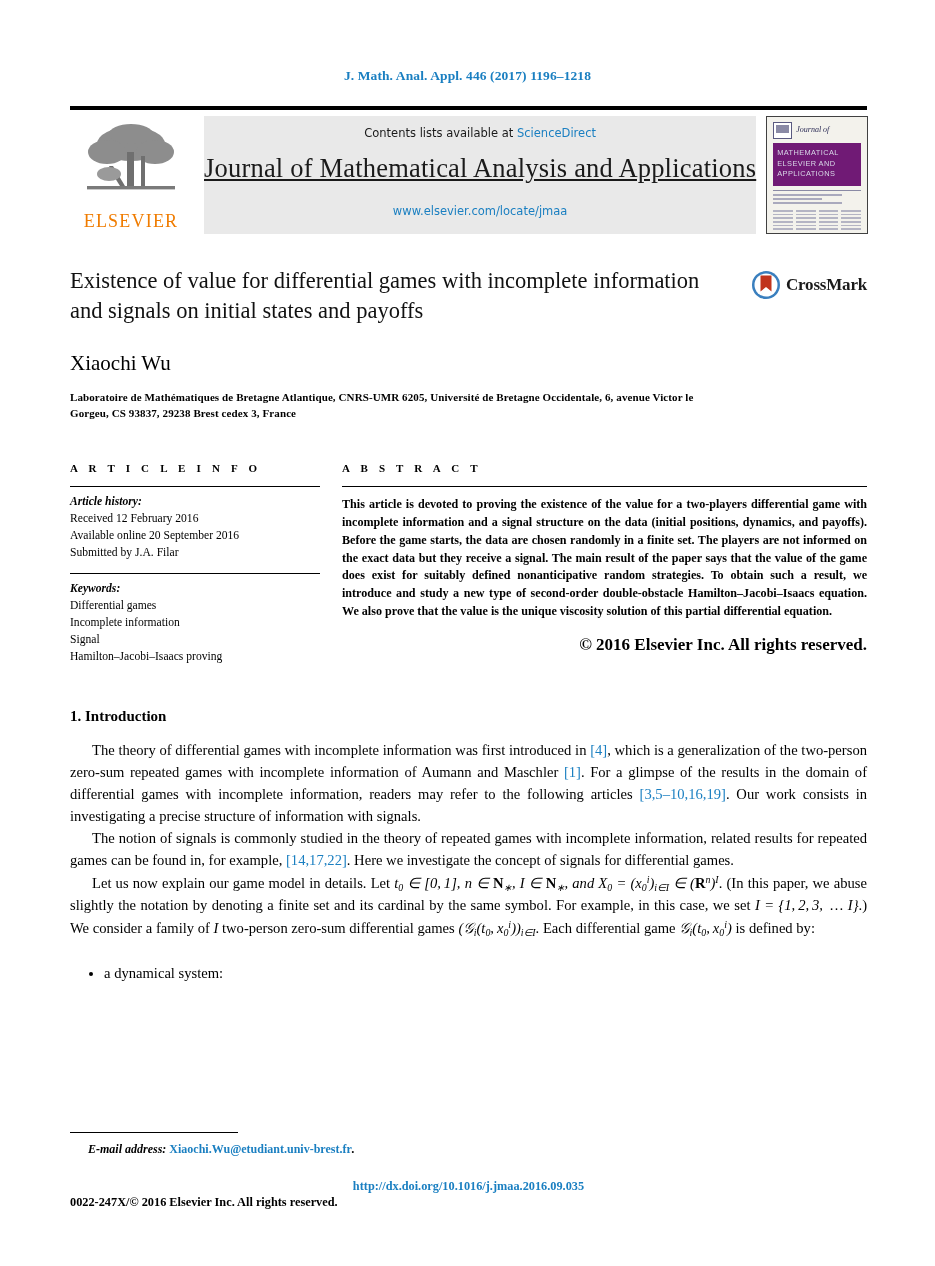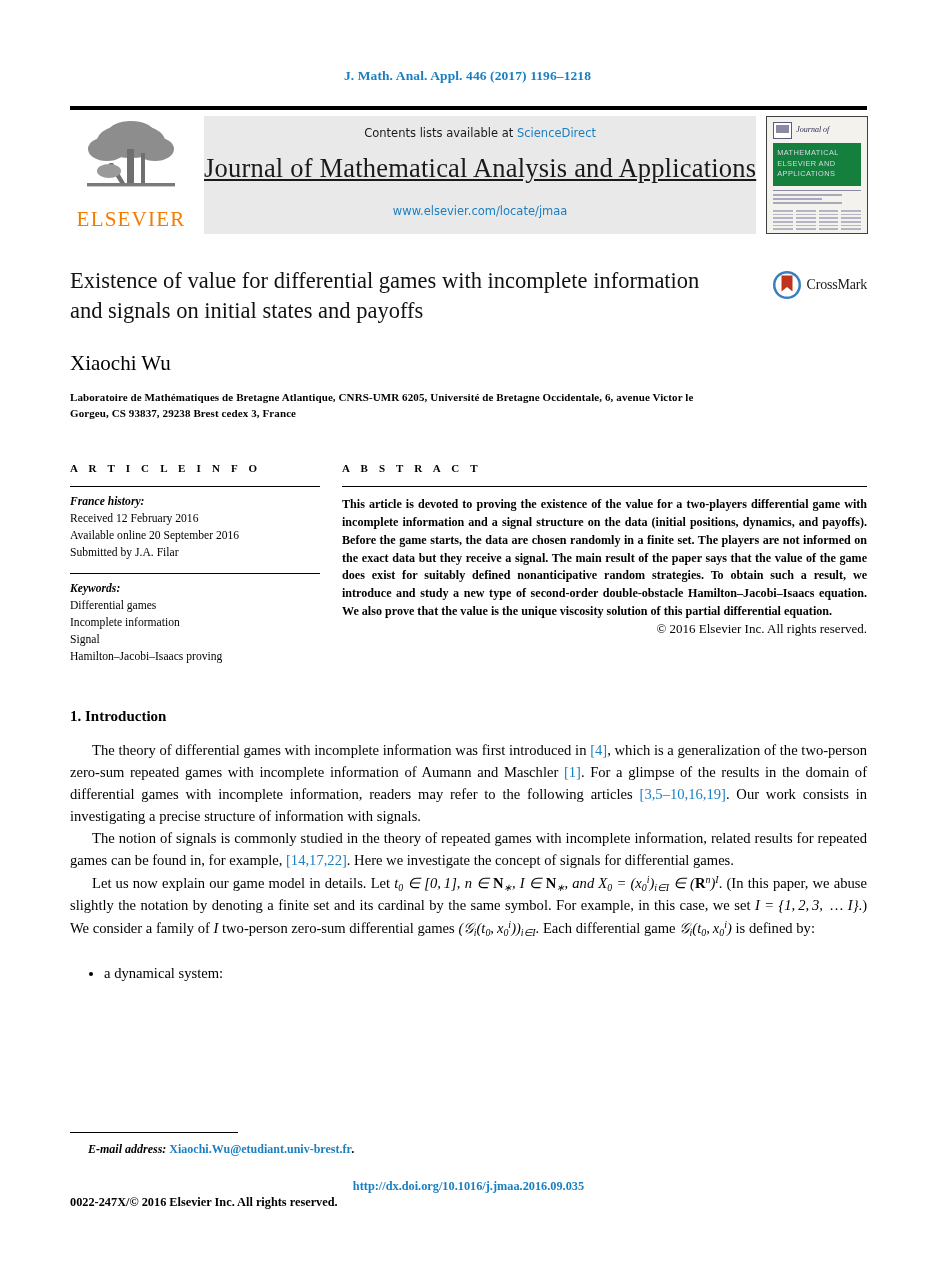--- a/index.html
+++ b/index.html
@@ -51,21 +51,21 @@
     flex: 0 0 122px;
     display: flex;
     flex-direction: column;
     align-items: center;
     justify-content: flex-end;
     padding-bottom: 4px;
   }
   .tree-svg { display:block; }
   .elsevier-word {
     font-family: "Liberation Serif", serif;
-    font-size: 21px;
+    font-size: 18px;
     letter-spacing: 1.2px;
     color: #f07c00;
     font-weight: normal;
     line-height: 1;
     margin-top: 16px;
   }
   .journal-band {
     flex: 1 1 auto;
     background: #e9e9e9;
     margin: 0 10px 0 12px;
@@ -124,21 +124,21 @@
   }
   .cv-jof {
     font-family: "Liberation Serif", serif;
     font-style: italic;
     font-size: 8px;
     color: #2b2b55;
     margin-top: 3px;
   }
   .cv-band {
     margin-top: 4px;
-    background: #15803d;
+    background: #701a75;
     color: #d8d8e8;
     padding: 5px 4px 6px 4px;
     font-family: "Liberation Sans", sans-serif;
     font-size: 7.4px;
     line-height: 1.45;
     letter-spacing: 0.4px;
   }
   .cv-rule { height:0.6px; background:#8a8aa5; margin:4px 0 3px; }
   .cv-line { height:2px; background:#a9a9bd; margin:2.2px 0; }
   .cv-line.s { width: 55%; }
@@ -164,22 +164,22 @@
   .crossmark {
     position: absolute;
     right: 0;
     top: 4px;
     display: flex;
     align-items: center;
     gap: 5px;
   }
   .crossmark-word {
     font-family: "Liberation Serif", serif;
-    font-weight: normal;
-    font-size: 14px;
+    font-weight: bold;
+    font-size: 17px;
     color: #1a1a1a;
     letter-spacing: -0.2px;
   }
   .authors {
     margin: 26px 0 0 0;
     font-size: 21px;
   }
   .affiliation {
     margin: 14px 0 0 0;
     font-size: 11px;
@@ -216,22 +216,23 @@
   .info-label { font-style: italic; font-weight: bold; }
   .abstract-body {
     font-size: 12.1px;
     line-height: 1.47;
     text-align: justify;
     padding-top: 9px;
     font-weight: bold;
   }
   .copyright {
     text-align: right;
-    font-size: 13px;
-    font-weight: normal;
+    font-size: 17px;
+    margin-top: 14px;
+    font-weight: bold;
   }
 
   
   .body-area { margin: 42px 68px 0 70px; }
   .sec-title {
     font-size: 15px;
     font-weight: bold;
     margin: 0 0 14px 0;
   }
   .para {
@@ -394,21 +395,21 @@
     <div class="authors">Xiaochi Wu</div>
     <div class="affiliation">Laboratoire de Mathématiques de Bretagne Atlantique, CNRS-UMR 6205, Université de Bretagne Occidentale, 6, avenue Victor le Gorgeu, CS 93837, 29238 Brest cedex 3, France</div>
   </div>
 
   <div class="info-area">
 
     <div class="col-info">
       <div class="sec-head">A R T I C L E   I N F O</div>
       <div class="rule"></div>
       <div class="info-group">
-        <div class="info-label">France history:</div>
+        <div class="info-label">Article history:</div>
         <div>Received 12 February 2016</div>
         <div>Available online 20 September 2016</div>
         <div>Submitted by J.A. Filar</div>
       </div>
       <div class="thin-rule"></div>
       <div class="info-group">
         <div class="info-label">Keywords:</div>
         <div>Differential games</div>
         <div>Incomplete information</div>
         <div>Signal</div>

